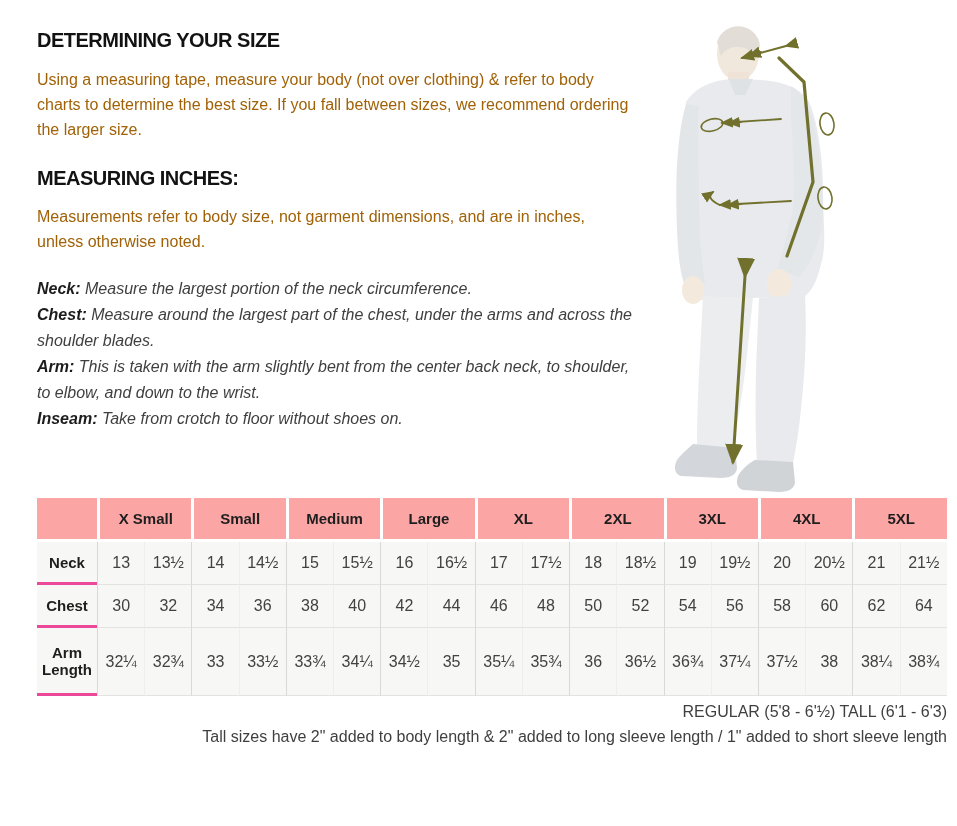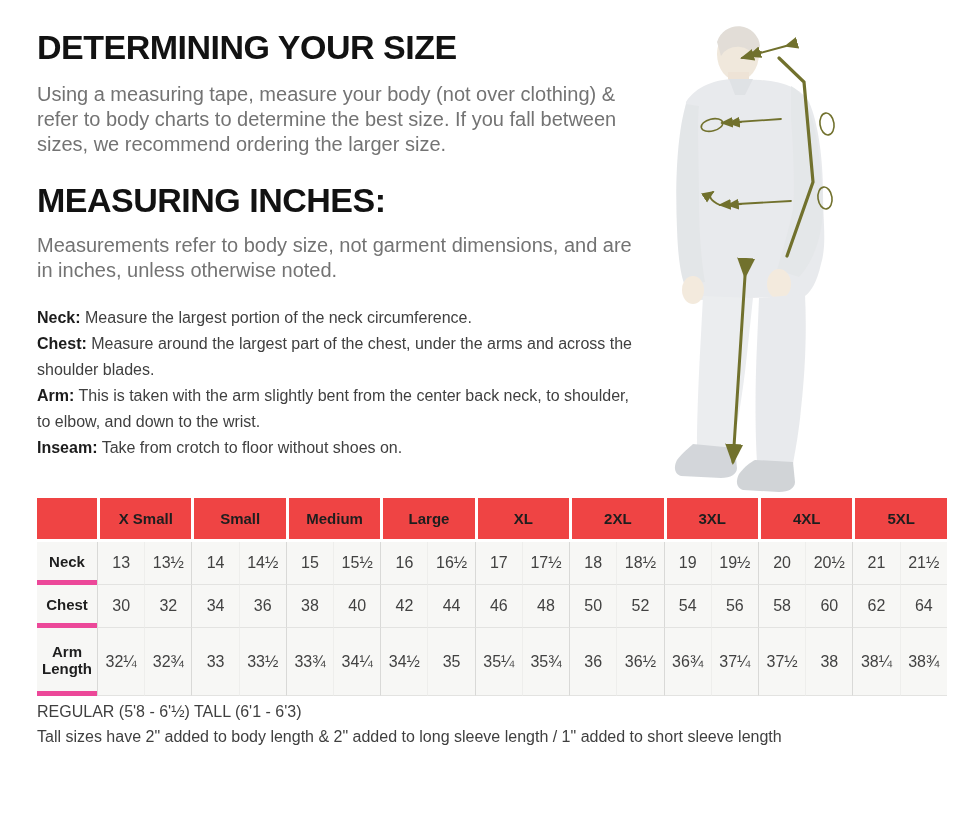--- a/index.html
+++ b/index.html
@@ -2,50 +2,50 @@
 <html><head>
 <meta charset="utf-8">
 <style>
   * { box-sizing: border-box; margin: 0; padding: 0; }
   html, body { width: 957px; height: 826px; background: #ffffff; overflow: hidden; }
   body { font-family: "Liberation Sans", sans-serif; color: #3f3f3f; }
   .page { padding: 30px 10px 0 37px; }
   .top-row { display: flex; align-items: flex-start; }
   .left-col { width: 596px; flex: 0 0 596px; }
   .figure-col { width: 300px; margin-left: auto; margin-right: 6px; margin-top: -6px; }
-  h1, h2 { font-size: 34px; font-weight: 700; color: #121212; letter-spacing: -0.5px; line-height: 1.05; }
+  h1, h2 { font-size: 20px; font-weight: 700; color: #121212; letter-spacing: -0.5px; line-height: 1.05; }
   .h-intro { margin-bottom: 16px; }
   .h-guide { margin-top: 26px; margin-bottom: 15px; }
   .h-chart { margin-top: 14px; margin-bottom: 12px; }
-  p.body-text { font-size: 20px; line-height: 25px; color: #737373; }
-  .definitions { margin-top: 22px; }
+  p.body-text { font-size: 16px; line-height: 25px; color: #a16207; }
+  .definitions { margin-top: 22px; font-style: italic; }
   .definition { font-size: 16px; line-height: 26px; color: #3f3f3f; }
   .definition .term { font-weight: 700; color: #1c1c1c; }
   
   table.size-chart { width: 910px; border-collapse: separate; border-spacing: 0; table-layout: fixed; }
   table.size-chart col.c-label { width: 60px; }
   table.size-chart col.c-data { width: 47.2px; }
   table.size-chart thead th {
-    background: #ef4444; height: 44px; font-size: 15px; font-weight: 700; color: #1e1e1e;
+    background: #fca5a5; height: 44px; font-size: 15px; font-weight: 700; color: #1e1e1e;
     border-left: 3px solid #ffffff; border-bottom: 3px solid #ffffff; text-align: center;
   }
   table.size-chart thead th.corner { border-left: none; }
   table.size-chart tbody th.row-label {
     background: #f7f7f5; font-size: 15px; font-weight: 700; color: #1e1e1e; text-align: center;
-    border-bottom: 5px solid #ec4899; padding: 4px 2px;
+    border-bottom: 3px solid #ec4899; padding: 4px 2px;
   }
   table.size-chart tbody td {
     background: #f7f7f5; height: 43px; font-size: 16px; color: #424242; text-align: center;
     border-bottom: 1px solid #e3e3e1; border-left: 1px solid #eeeeec;
   }
   table.size-chart tbody td.grp-start { border-left: 1px solid #d9d9d7; }
   table.size-chart tbody tr.tall td { height: 68px; }
   
   .footer { margin-top: 5px; }
-  .footer .line { font-size: 16px; line-height: 22px; color: #3f3f3f; }
+  .footer .line { font-size: 16px; line-height: 22px; color: #3f3f3f; text-align: right; }
   .footer .line + .line { margin-top: 3px; }
 </style>
 </head>
 <body>
 
 <div class="page">
 
   <div class="top-row">
     <div class="left-col">
       <h1 class="h-intro">DETERMINING YOUR SIZE</h1>

